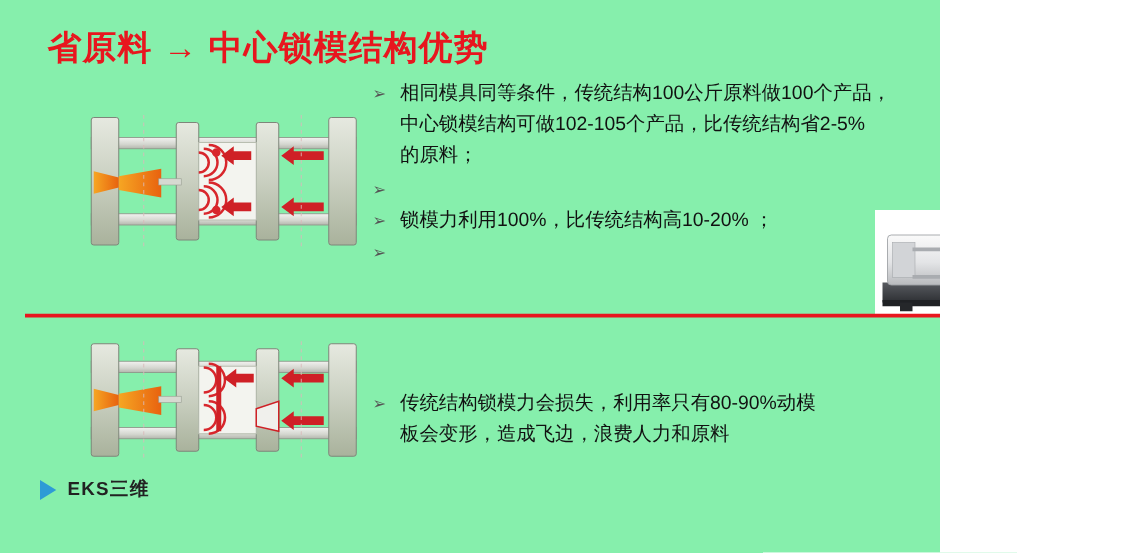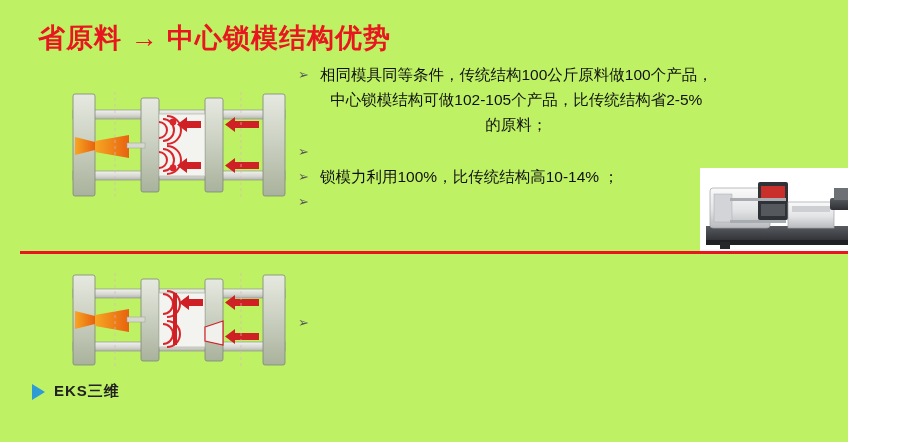--- a/index.html
+++ b/index.html
@@ -5,23 +5,23 @@
   html, body {
     margin: 0;
     padding: 0;
     background: #ffffff;
   }
   body {
     font-family: "Liberation Sans", sans-serif;
   }
   #slide {
     position: relative;
-    width: 848px;
+    width: 752px;
     height: 442px;
-    background: #bef264;
+    background: #86efac;
     overflow: hidden;
   }
   
   #title {
     position: absolute;
     left: 38px;
     top: 20px;
     font-size: 27px;
     font-weight: bold;
     color: #e8161e;
@@ -49,21 +49,20 @@
     line-height: 25px;
     width: 22px;
     flex: 0 0 22px;
     text-align: left;
   }
   .btext {
     font-size: 15.5px;
     line-height: 25px;
     color: #111111;
     white-space: pre-line;
-    text-align: center;
   }
   
   #footer {
     position: absolute;
     left: 32px;
     top: 382px;
     display: flex;
     align-items: center;
   }
   #footer .tri {
@@ -212,21 +211,21 @@
 中心锁模结构可做102-105个产品，比传统结构省2-5%
 的原料；</span>
   </div>
 
   <div class="bullet-row" style="left:298px; top:139px; width:580px;">
     <span class="arrow">➢</span>
   </div>
 
   <div class="bullet-row" style="left:298px; top:164px; width:580px;">
     <span class="arrow">➢</span>
-    <span class="btext">锁模力利用100%，比传统结构高10-14%  ；</span>
+    <span class="btext">锁模力利用100%，比传统结构高10-20%  ；</span>
   </div>
 
   <div class="bullet-row" style="left:298px; top:189px; width:580px;">
     <span class="arrow">➢</span>
   </div>
 
   <div id="divider"></div>
 
   <div class="diagram" style="left:55px; top:265px; width:245px; height:110px;">
     <svg width="245" height="110" viewBox="0 0 245 110" xmlns="http://www.w3.org/2000/svg">
@@ -264,20 +263,22 @@
 
       <path d="M150 62 L168 56 L168 80 L150 76 Z" fill="#f0f0ec" stroke="#cf2026" stroke-width="1.2"></path>
 
       <line x1="60" y1="8" x2="60" y2="104" stroke="#d9b9b9" stroke-width="0.7" stroke-dasharray="3,3"></line>
       <line x1="186" y1="8" x2="186" y2="104" stroke="#d9b9b9" stroke-width="0.7" stroke-dasharray="3,3"></line>
     </svg>
   </div>
 
   <div class="bullet-row" style="left:298px; top:310px; width:580px;">
     <span class="arrow">➢</span>
+    <span class="btext">传统结构锁模力会损失，利用率只有80-90%动模
+板会变形，造成飞边，浪费人力和原料</span>
   </div>
 
   <div id="footer">
     <span class="tri"></span>
     <span class="flabel">EKS三维</span>
   </div>
 
 </div>
 
 </body></html>

